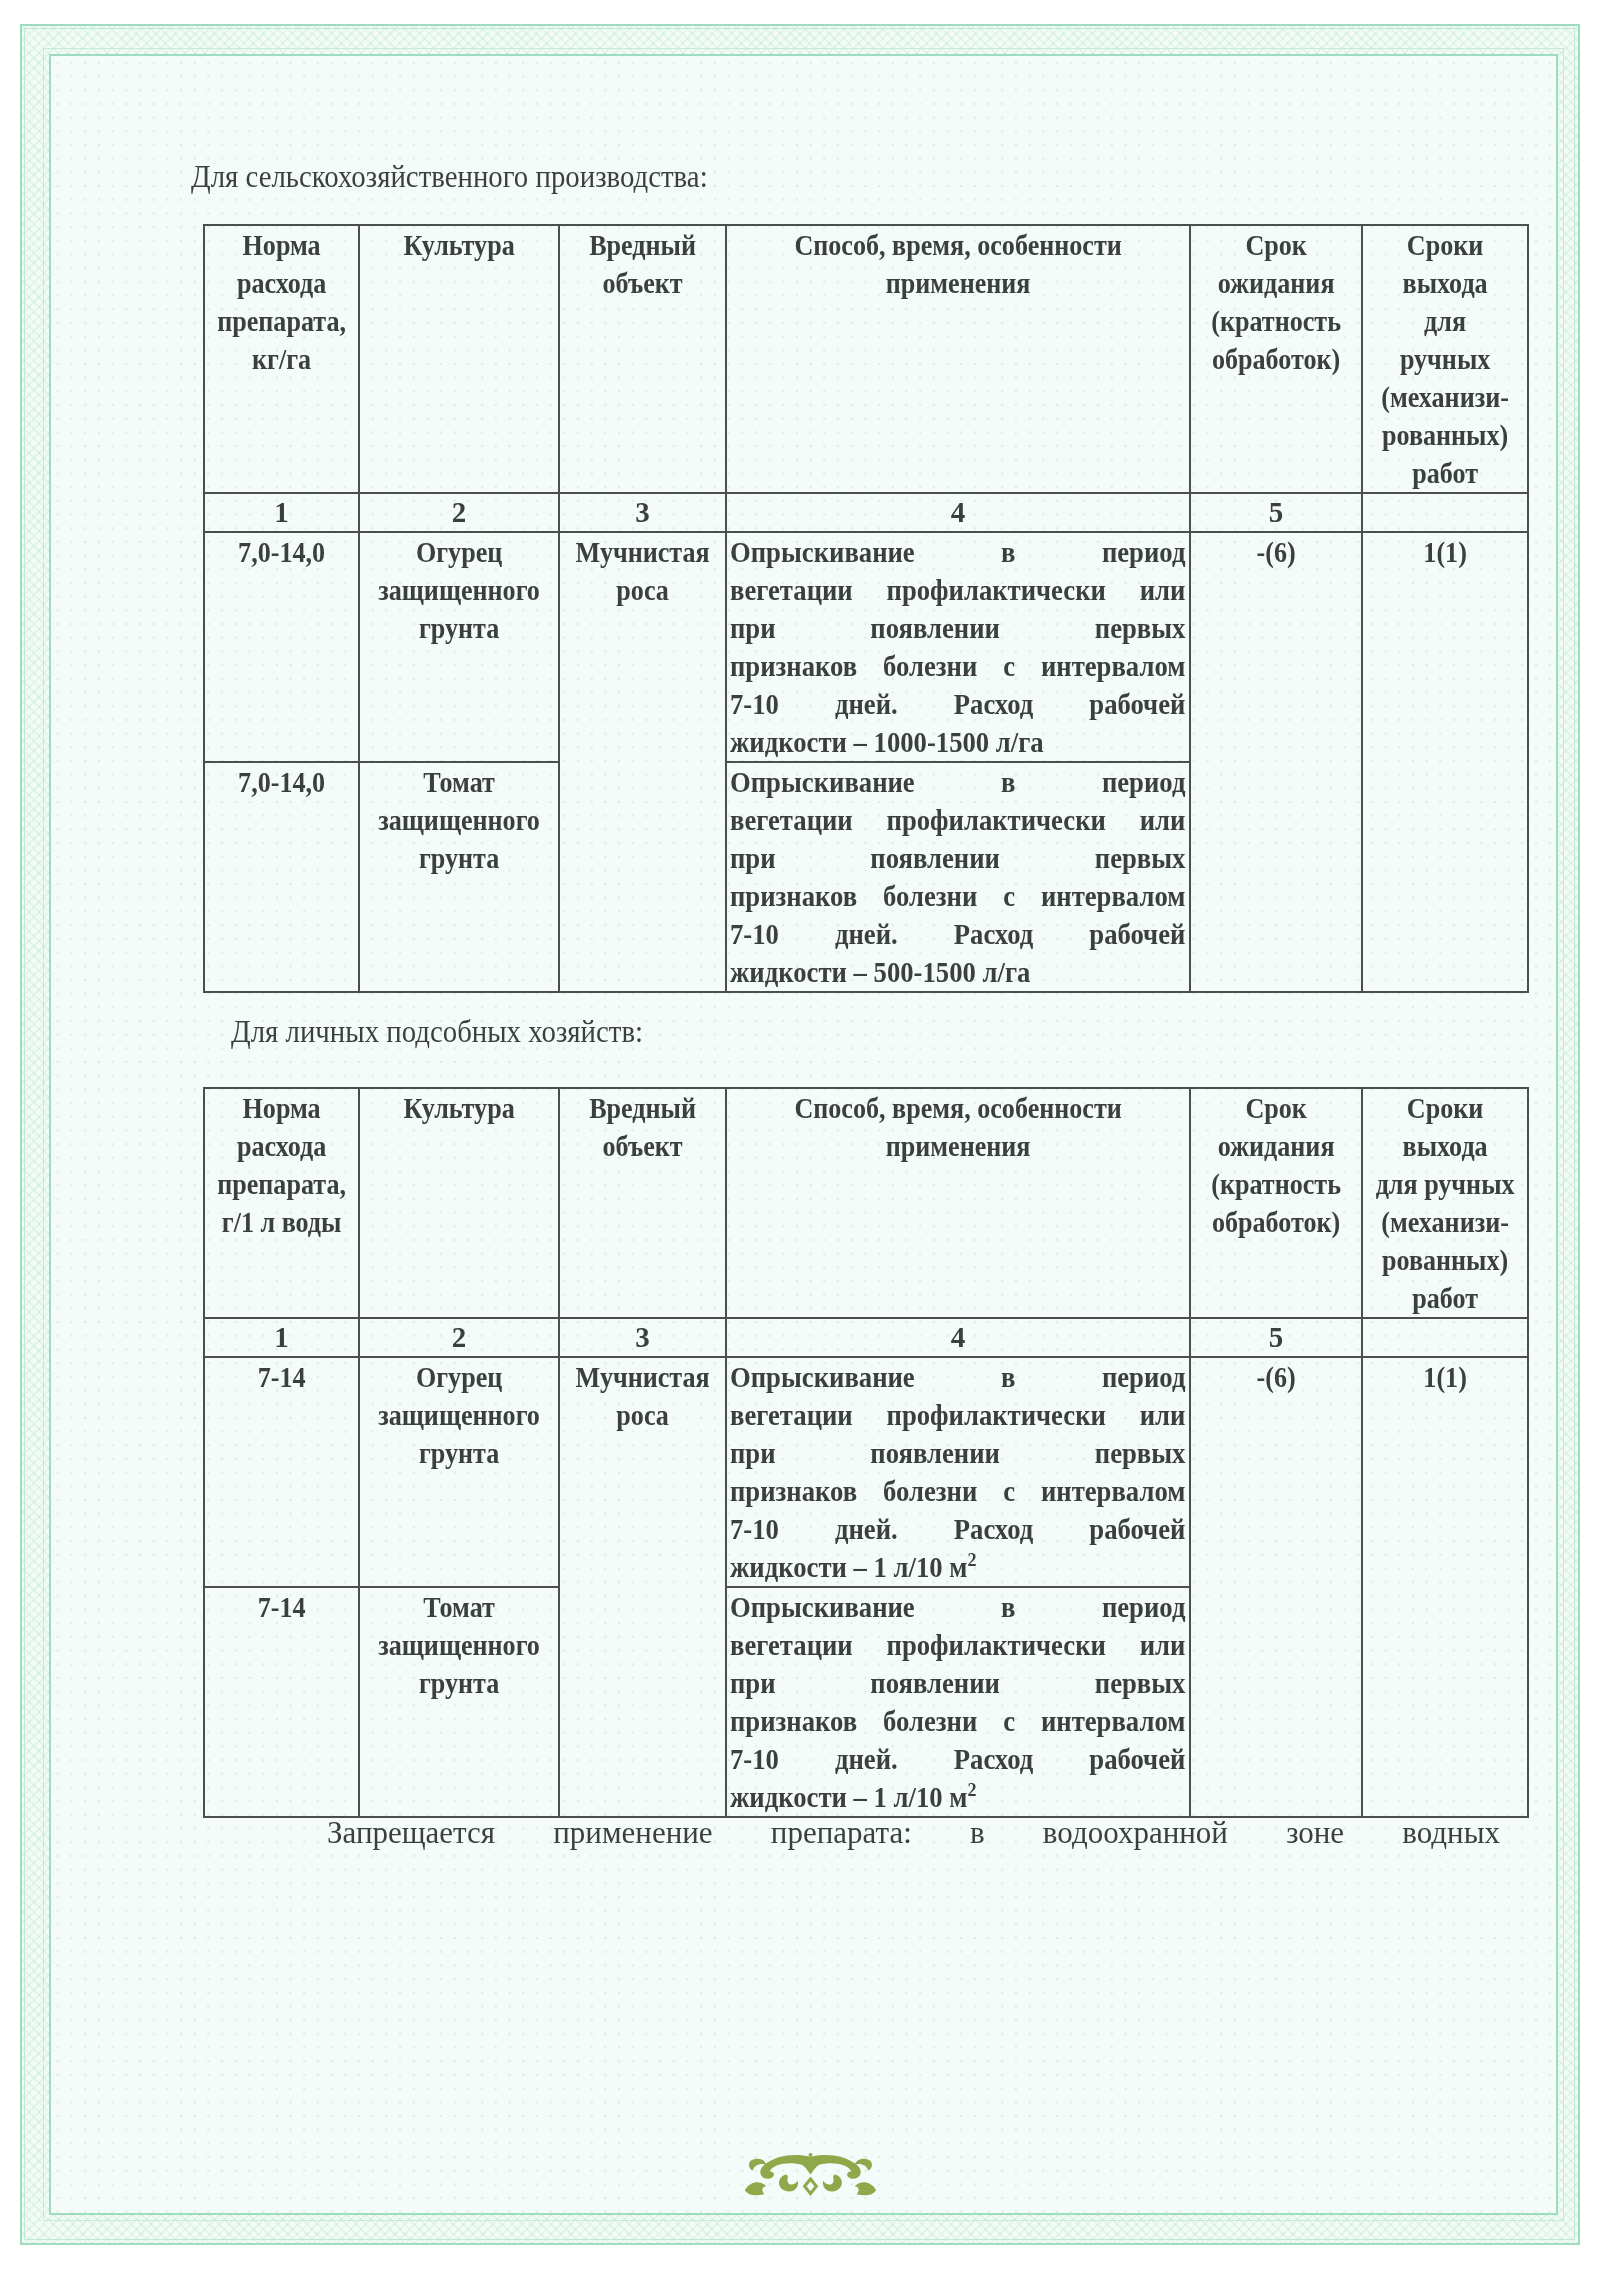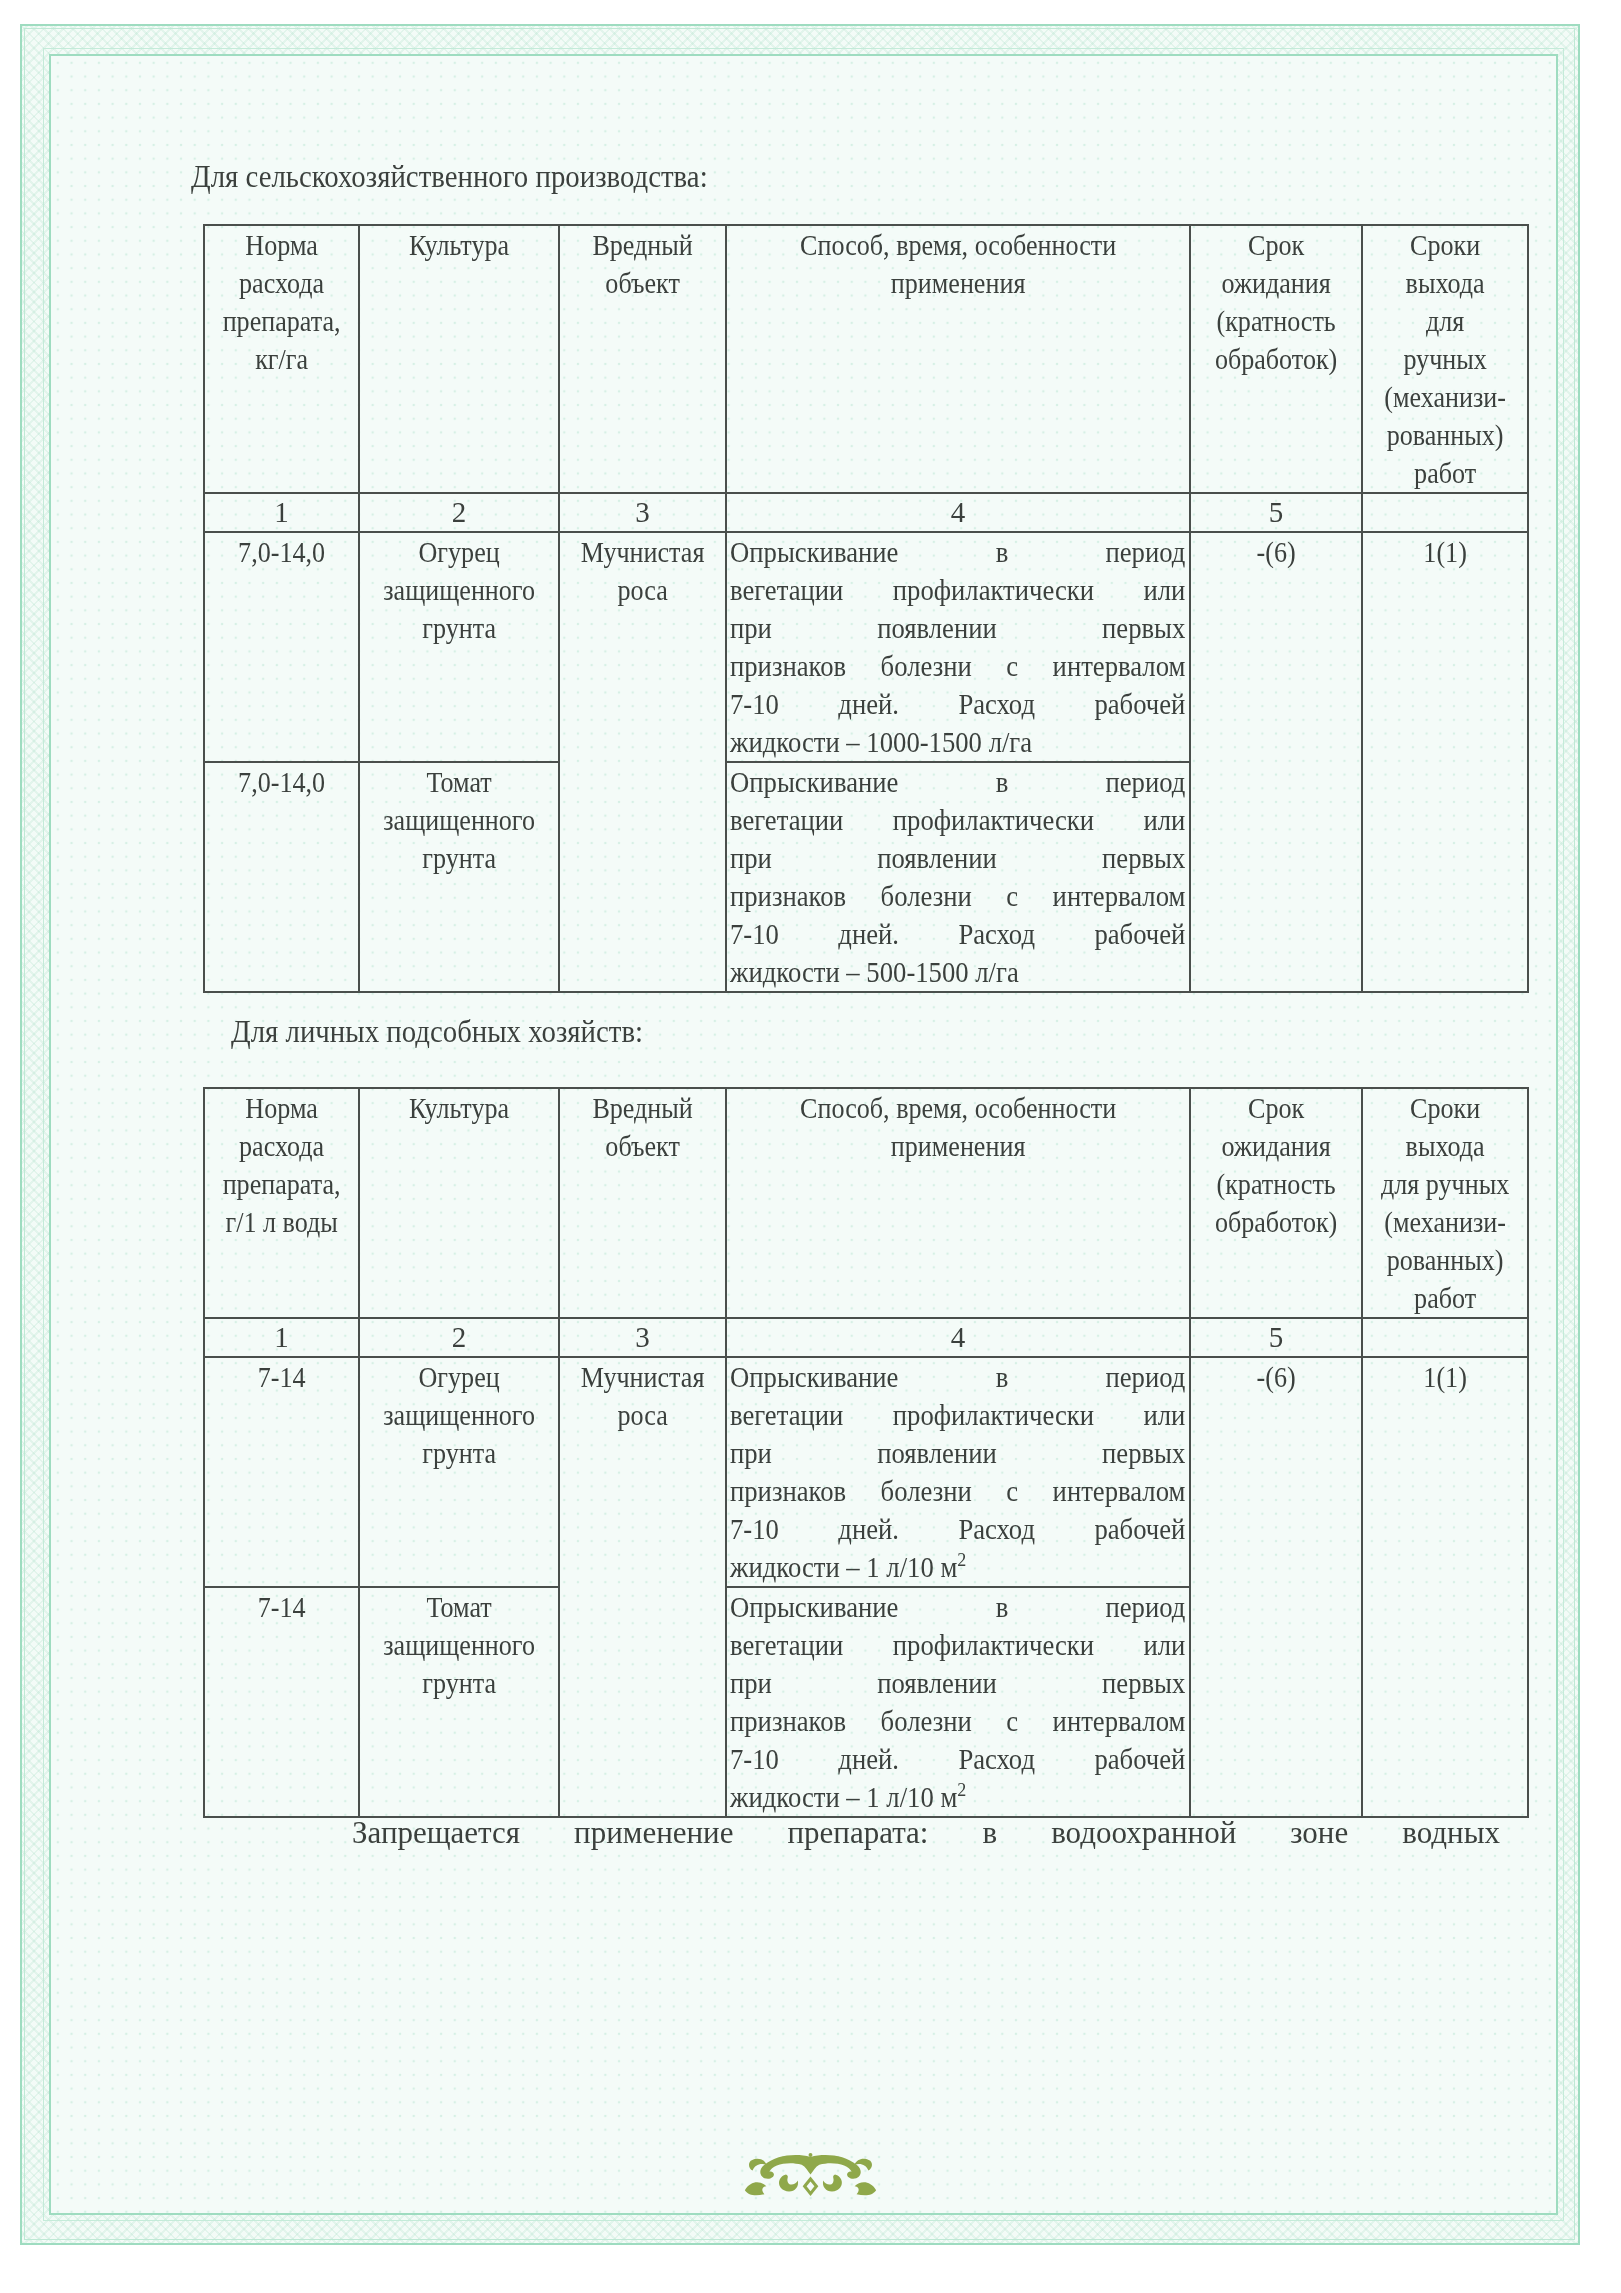--- a/index.html
+++ b/index.html
@@ -35,32 +35,32 @@
   .heading {
     position: absolute; font-size: 31px; line-height: 39px; white-space: nowrap;
     transform: scaleX(0.93); transform-origin: left center;
   }
   table.reg {
     position: absolute; left: 203px; border-collapse: collapse; table-layout: fixed;
     font-size: 29px; line-height: 38px;
   }
   table.reg td, table.reg th {
     border: 2px solid #4a4f4c; padding: 0 2.9px; vertical-align: top;
-    font-weight: normal; text-align: center; overflow: hidden;
+    font-weight: bold; text-align: center; overflow: hidden;
   }
   .cell-inner { display: block; white-space: nowrap; transform: scaleX(0.9); transform-origin: center top; }
   td.method { text-align: justify; text-align-last: left; }
   td.method .m-line { display: block; text-align: justify; text-align-last: justify; white-space: nowrap; transform: scaleX(0.92); transform-origin: left top; width: 108.5%; }
   td.method .m-line.last { text-align-last: left; }
   .col-num td { line-height: 37px; }
   sup { font-size: 19.6px; line-height: 0; vertical-align: super; }
   .para {
     position: absolute; left: 231px; width: 1269px; font-size: 31px; line-height: 49px;
   }
-  .para-line { display: block; white-space: nowrap; margin-left: 25px; }
+  .para-line { display: block; white-space: nowrap; }
   .para-line.first { text-indent: 96px; text-align: justify; text-align-last: justify; }
   .ornament { position: absolute; left: 737px; top: 2151px; width: 147px; height: 51px; }
 </style>
 </head>
 <body>
 
 <div class="frame-outer"></div>
 <div class="frame-inner"></div>
 
 <div class="heading" style="left:191px; top:157px;">Для сельскохозяйственного производства:</div>

